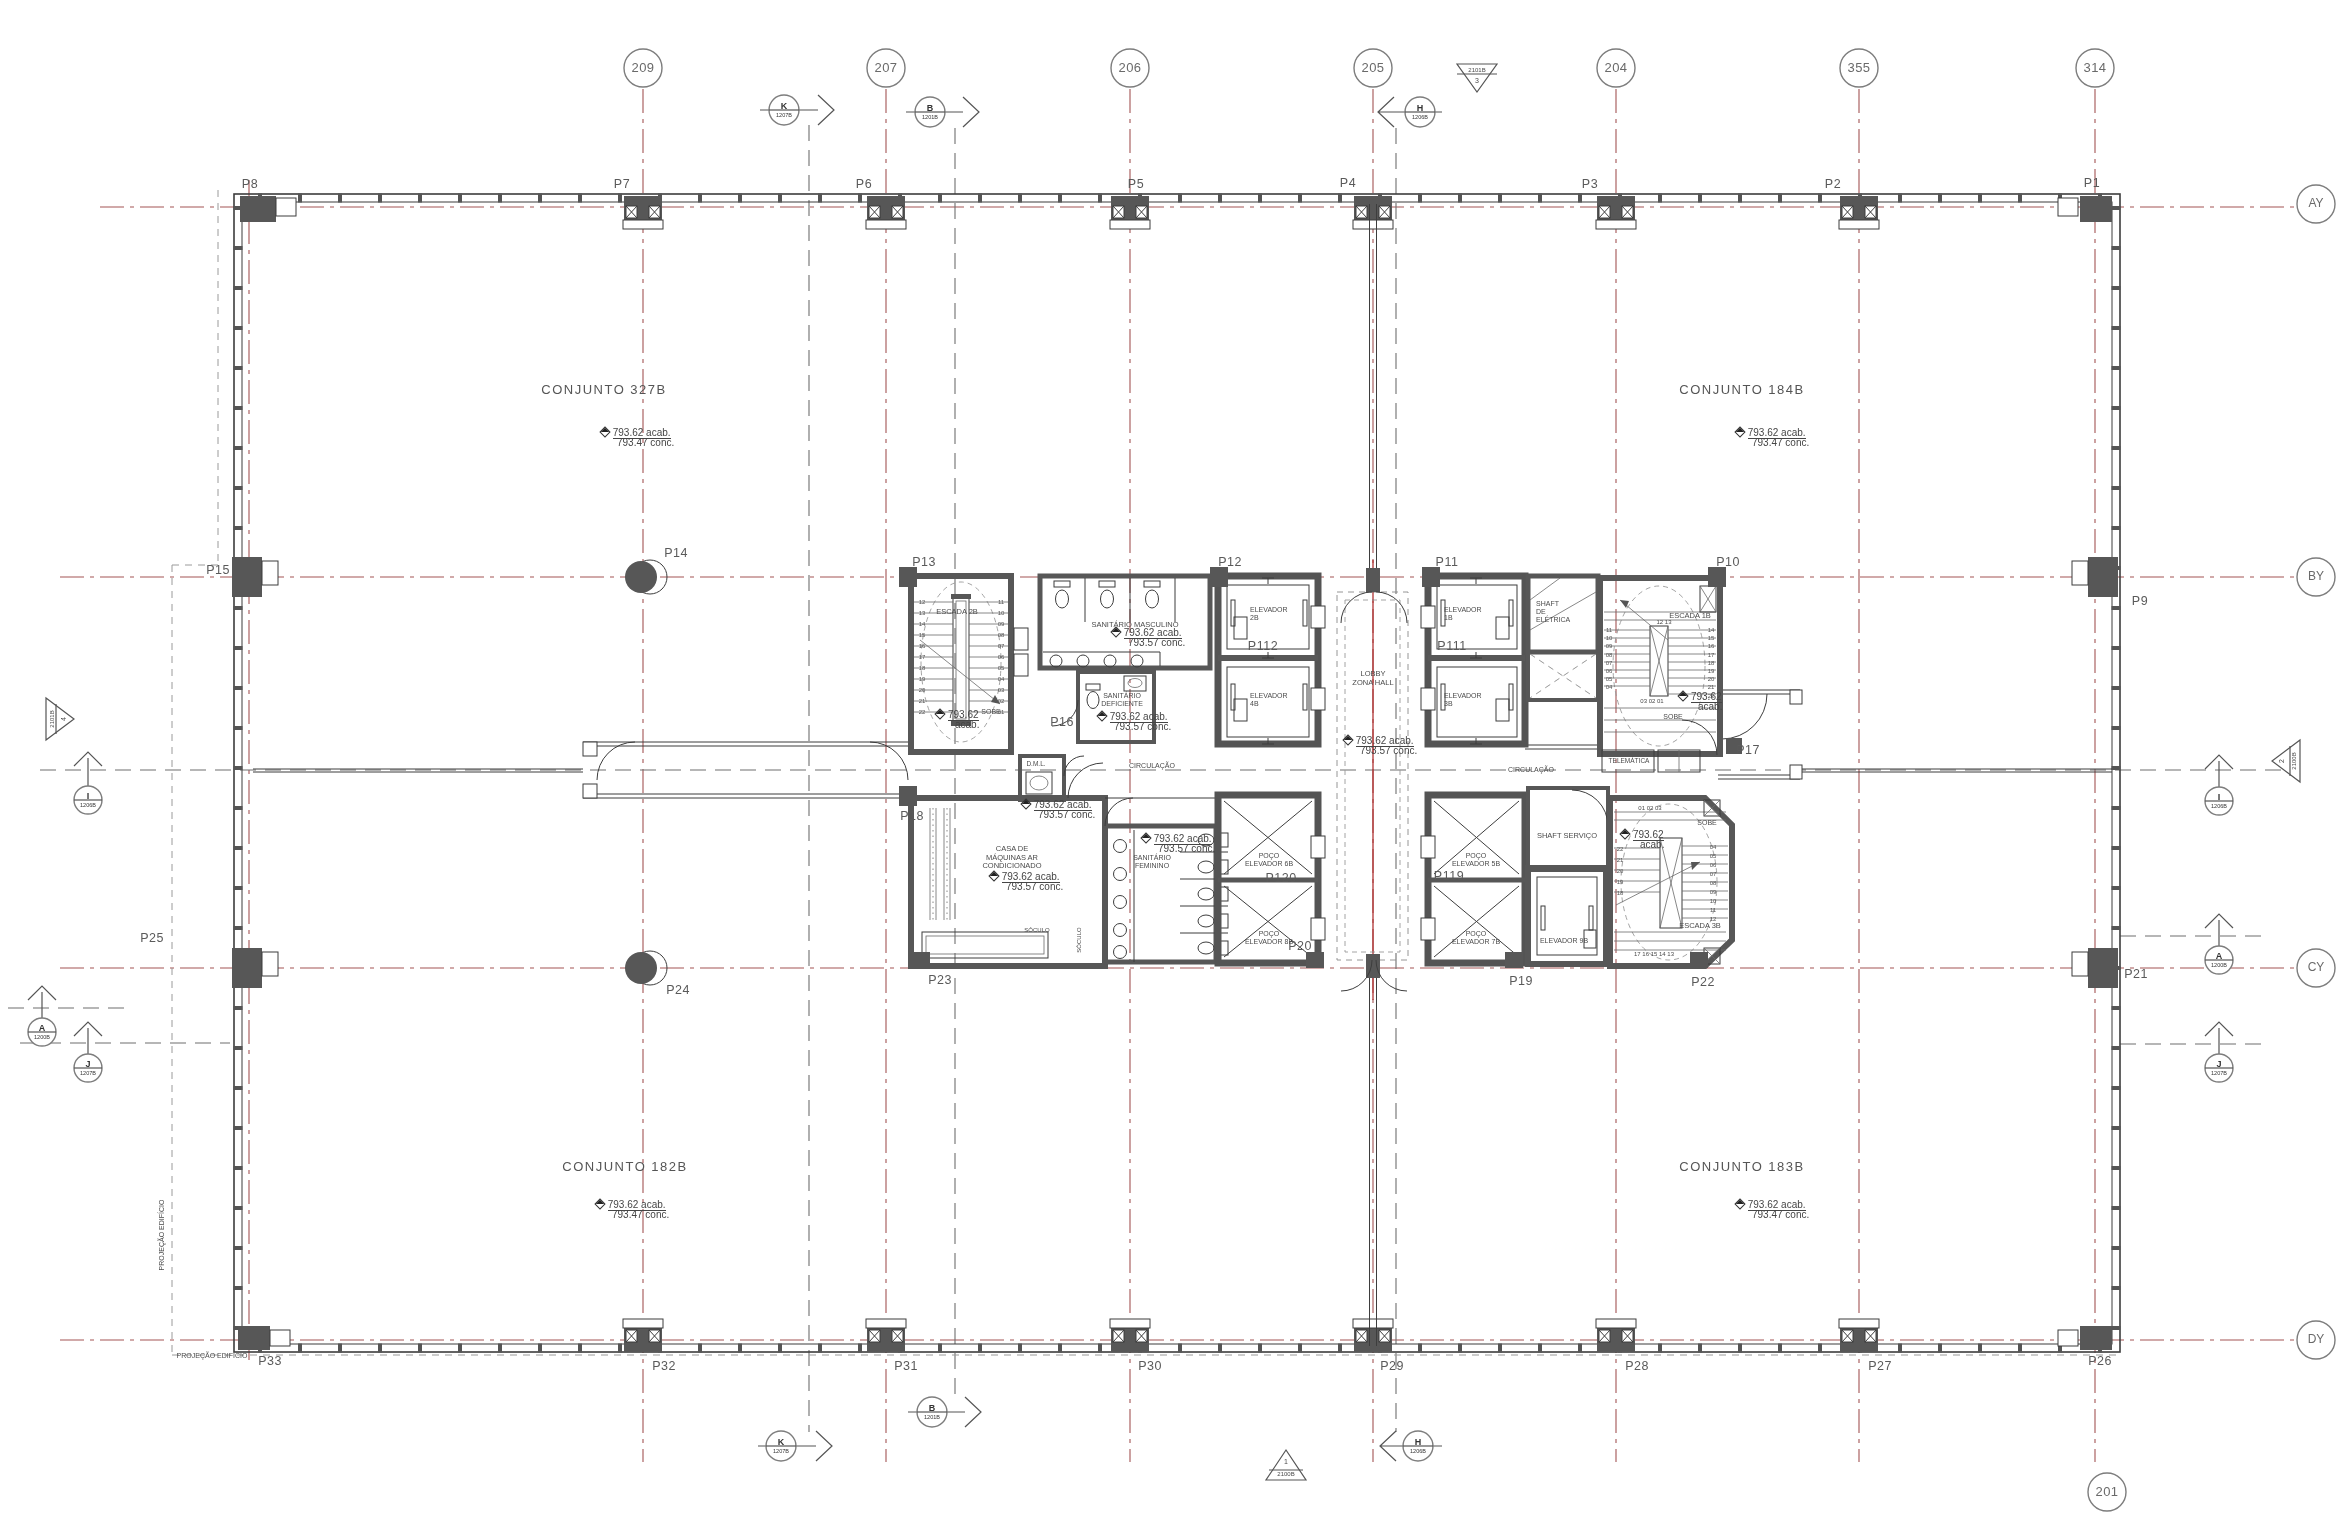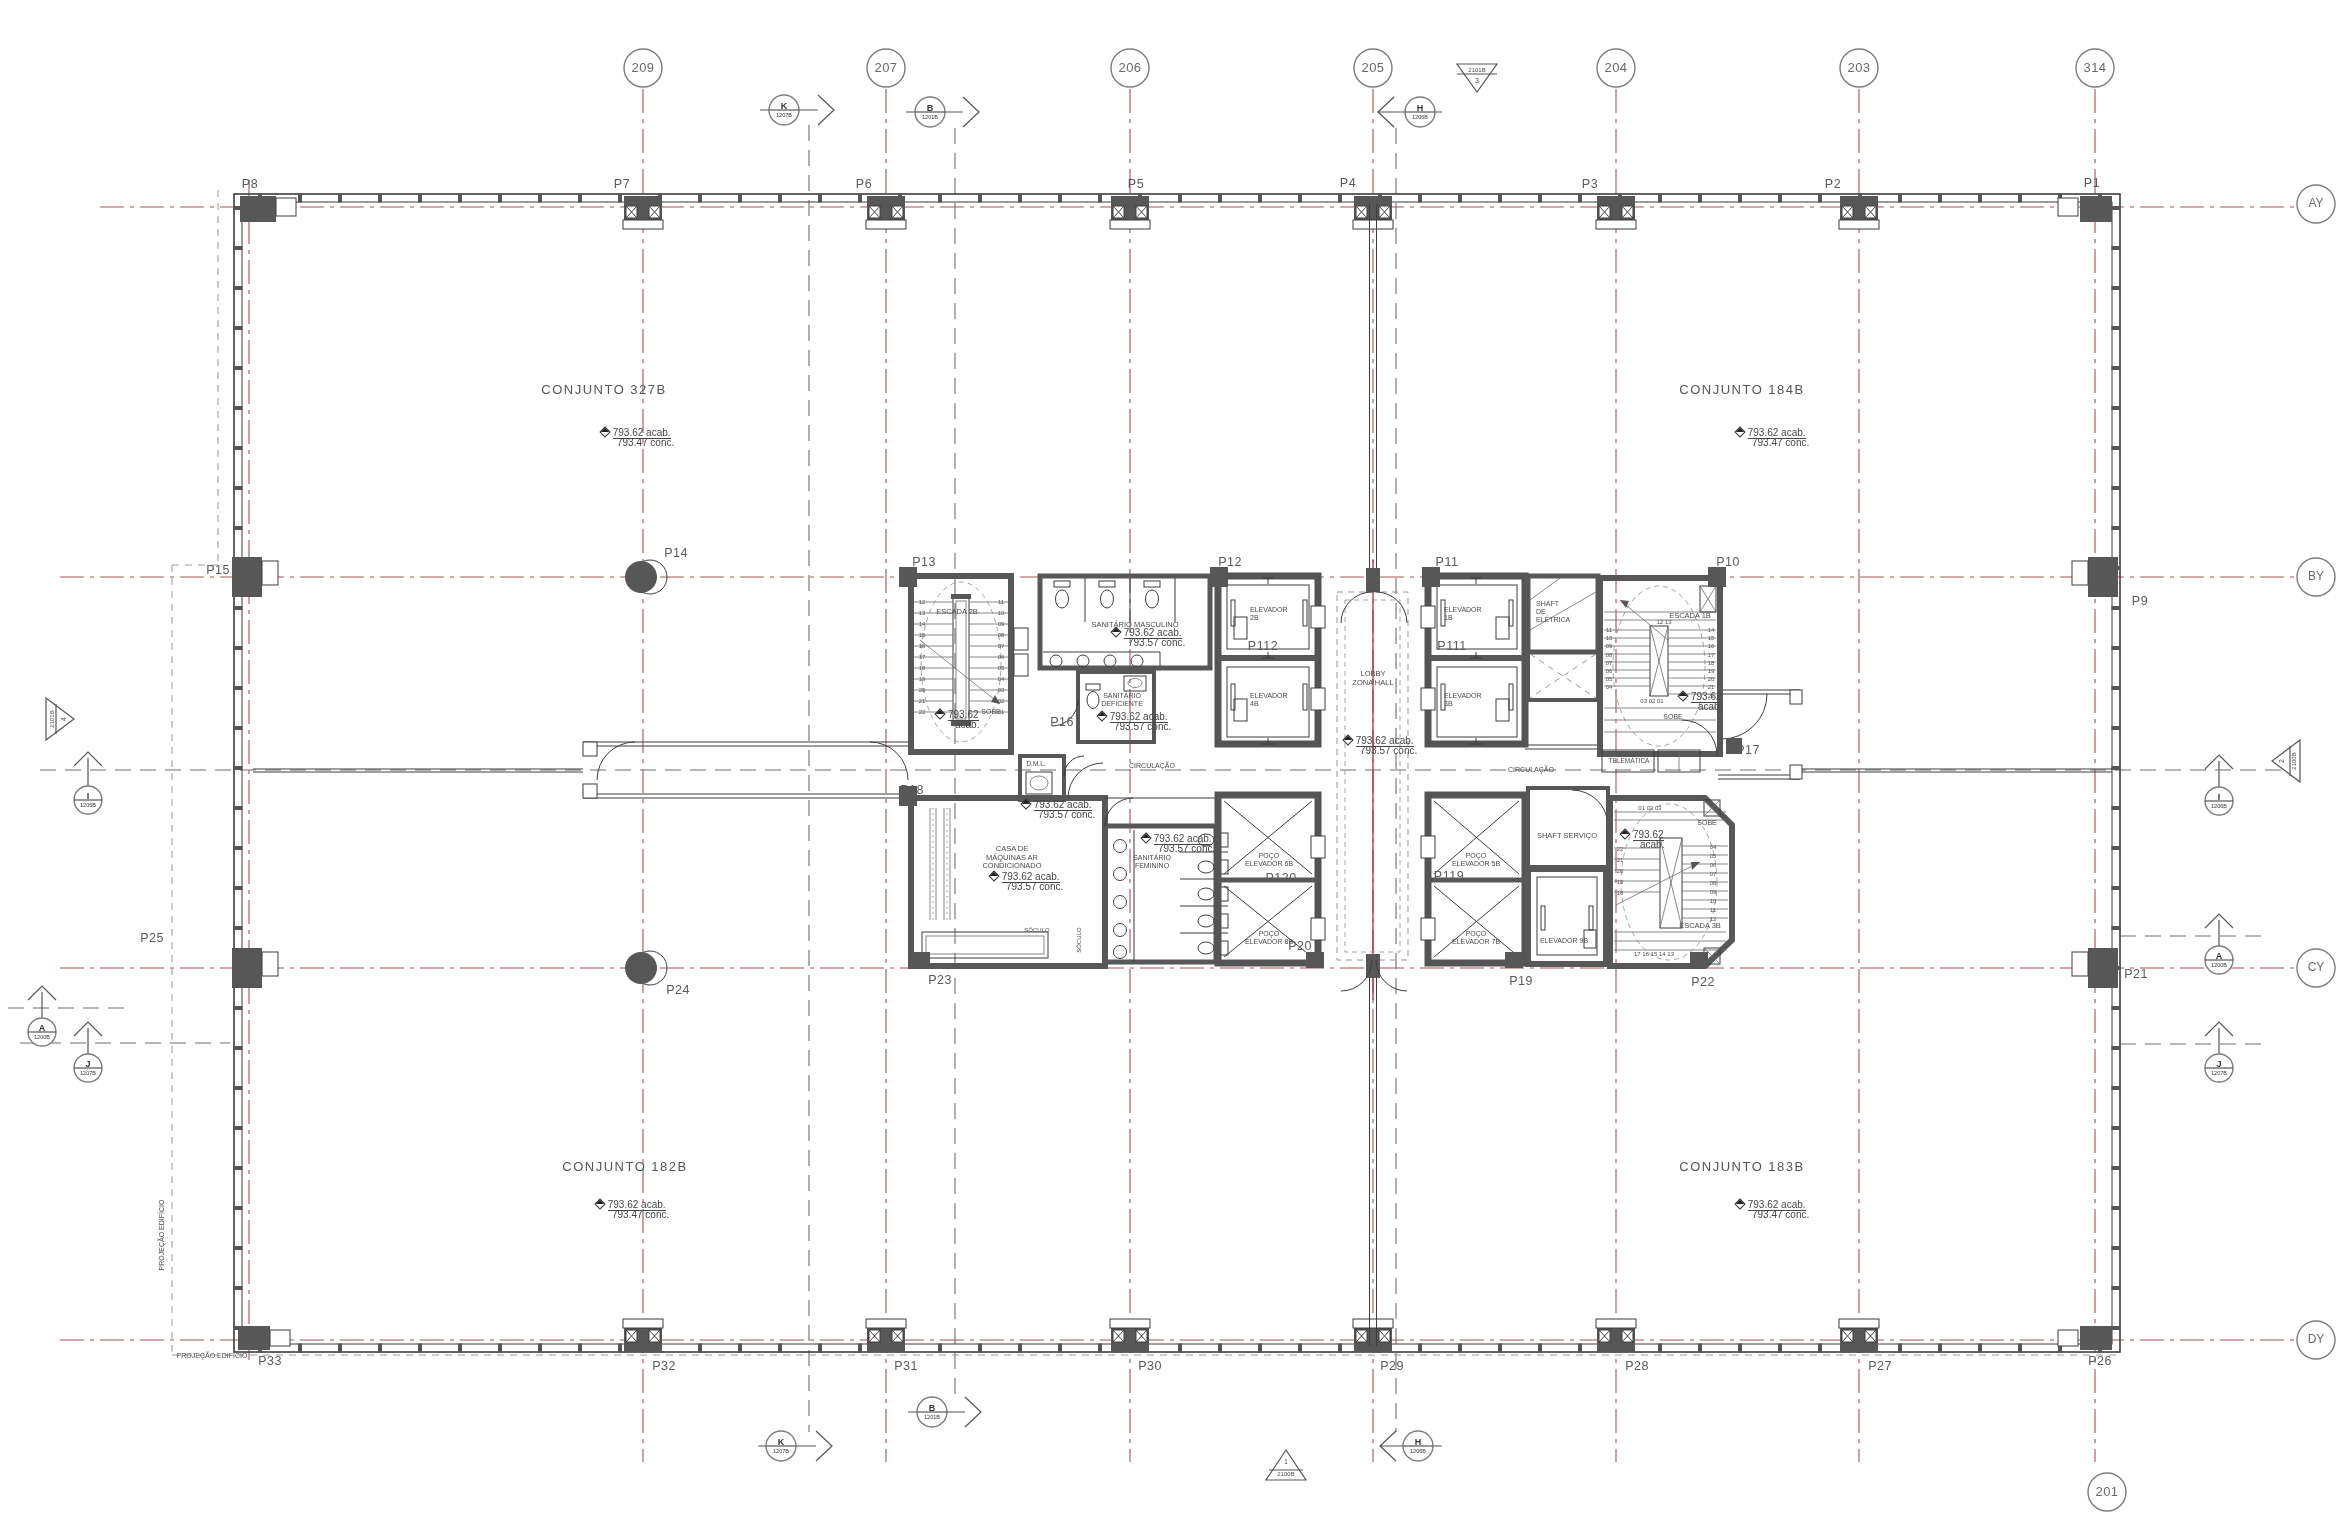--- a/index.html
+++ b/index.html
@@ -441,21 +441,21 @@
     <polygon points="2300,740 2300,782 2272,761" class="mkl"></polygon>
         <path class="mkl" d="M2290 746 V776"></path>
   </g>
 </svg>
 
 <div class="tx bt" style="left:643px;top:68px">209</div>
 <div class="tx bt" style="left:886px;top:68px">207</div>
 <div class="tx bt" style="left:1130px;top:68px">206</div>
 <div class="tx bt" style="left:1373px;top:68px">205</div>
 <div class="tx bt" style="left:1616px;top:68px">204</div>
-<div class="tx bt" style="left:1859px;top:68px">203</div>
+<div class="tx bt" style="left:1859px;top:68px">355</div>
 <div class="tx bt" style="left:2095px;top:68px">314</div>
 <div class="tx bt" style="left:2107px;top:1492px">201</div>
 <div class="tx bs" style="left:2316px;top:204px">AY</div>
 <div class="tx bs" style="left:2316px;top:577px">BY</div>
 <div class="tx bs" style="left:2316px;top:968px">CY</div>
 <div class="tx bs" style="left:2316px;top:1340px">DY</div>
 
 <div class="mk" style="left:784px;top:110px">
       <b>K</b>
       <span>1207B</span>
@@ -535,21 +535,21 @@
 <div class="tx pl" style="left:1392px;top:1366px">P29</div>
 <div class="tx pl" style="left:1637px;top:1366px">P28</div>
 <div class="tx pl" style="left:1880px;top:1366px">P27</div>
 <div class="tx pl" style="left:2100px;top:1361px">P26</div>
 <div class="tx pl" style="left:924px;top:562px">P13</div>
 <div class="tx pl" style="left:1230px;top:562px">P12</div>
 <div class="tx pl" style="left:1447px;top:562px">P11</div>
 <div class="tx pl" style="left:1728px;top:562px">P10</div>
 <div class="tx pl" style="left:1062px;top:722px">P16</div>
 <div class="tx pl" style="left:1748px;top:750px">P17</div>
-<div class="tx pl" style="left:912px;top:790px">P18</div>
+<div class="tx pl" style="left:912px;top:816px">P18</div>
 <div class="tx pl" style="left:940px;top:980px">P23</div>
 <div class="tx pl" style="left:1300px;top:946px">P20</div>
 <div class="tx pl" style="left:1521px;top:981px">P19</div>
 <div class="tx pl" style="left:1703px;top:982px">P22</div>
 <div class="tx pl" style="left:1263px;top:646px">P112</div>
 <div class="tx pl" style="left:1452px;top:646px">P111</div>
 <div class="tx pl" style="left:1281px;top:878px">P120</div>
 <div class="tx pl" style="left:1449px;top:876px">P119</div>
 
 <div class="tx l13" style="left:604px;top:390px">CONJUNTO 327B</div>

